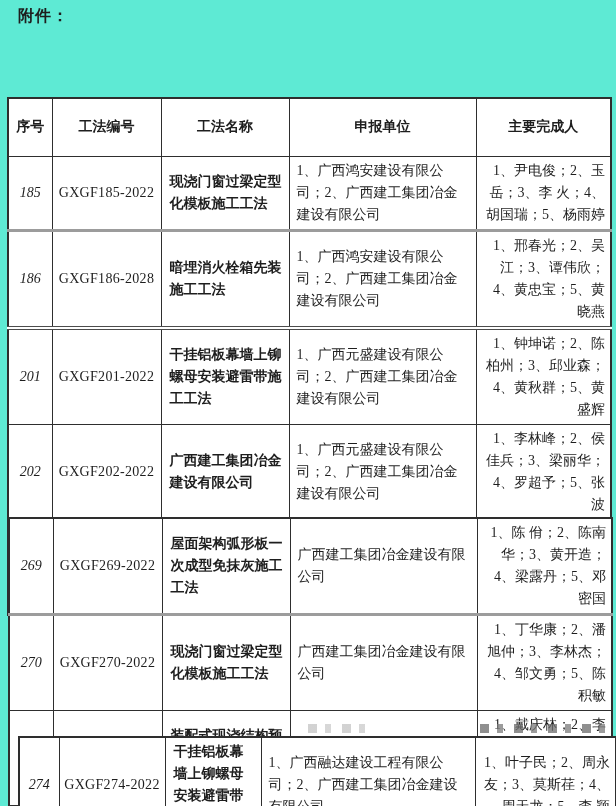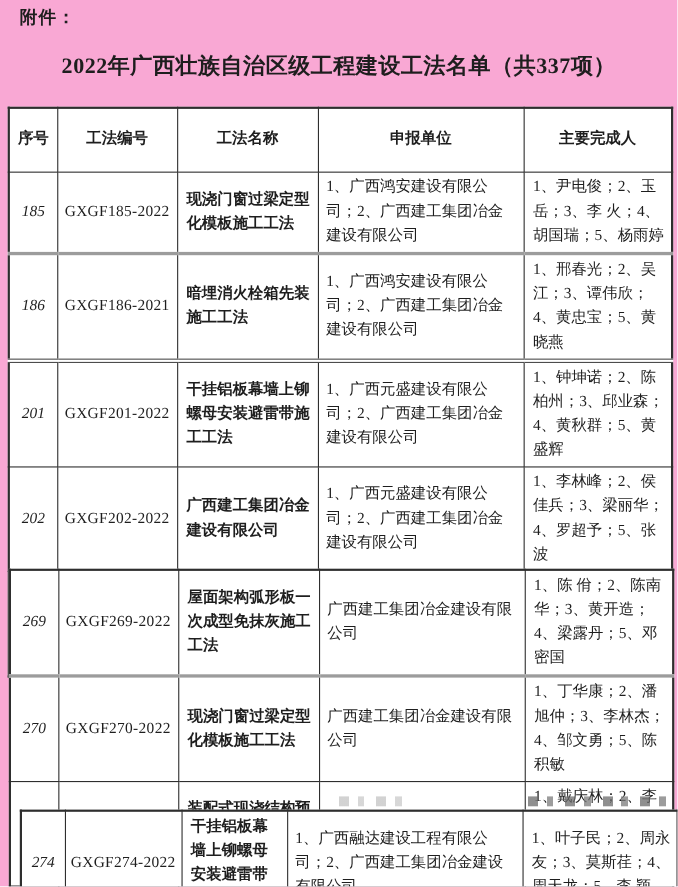--- a/index.html
+++ b/index.html
@@ -6,21 +6,21 @@
   html, body {
     width: 616px; height: 806px;
     overflow: hidden;
     background: #ffffff;
     font-family: "Liberation Serif", "DejaVu Serif", serif;
     color: #1e1e1e;
   }
   .page {
     position: relative;
     width: 616px; height: 806px;
-    background: #f9a8d4;
+    background: #5eead4;
     overflow: hidden;
   }
   .attachment {
     position: absolute;
     left: 18px; top: 6px;
     font-size: 16px;
     font-weight: 600;
     letter-spacing: 1px;
   }
   .doc-title {
@@ -42,21 +42,21 @@
     font-size: 14px;
     line-height: 22px;
     overflow: hidden;
   }
   table.law-table { border: 2px solid #2e2e2e; }
   th { font-weight: 700; font-size: 15px; text-align: center; }
   td.c-no   { text-align: center; font-style: italic; }
   td.c-code { text-align: center; letter-spacing: 0.3px; margin-left: 43px; }
   td.c-name { text-align: left; padding: 3px 6px 3px 8px; font-weight: bold; }
   td.c-org  { text-align: left; padding: 3px 5px 3px 7px; margin-left: 36px; }
-  td.c-ppl  { text-align: left; padding: 3px 5px 3px 8px; }
+  td.c-ppl  { text-align: right; padding: 3px 5px 3px 8px; }
 
   .sec1 { position: absolute; left: 7px;  top: 97px;  width: 603px; }
   .sec2 { position: absolute; left: 8px;  top: 517px; width: 604px; }
   .sec3 { position: absolute; left: 18px; top: 736px; width: 597px; }
 
   .sec1 tr.hdr    { height: 58px; }
   .sec1 tr.r      { height: 68px; }
   .sec1 tr.r-tall { height: 69px; }
   .sec2 tr.r      { height: 68px; }
   .sec2 tr.r-shrt { height: 62px; }
@@ -87,21 +87,20 @@
   .clip-strip .frag-a { left: 472px; width: 128px; }
   .clip-strip .frag-b { left: 300px; width: 60px; opacity: 0.3; }
 </style>
 </head>
 <body>
 
 <div class="page">
 
   <div class="attachment">附件：</div>
 
-  <div class="doc-title">2022年广西壮族自治区级工程建设工法名单（共337项）</div>
 
   <table class="law-table sec1">
     <colgroup>
       <col style="width:44px">
         <col style="width:109px">
         <col style="width:128px">
       <col style="width:187px">
         <col style="width:135px">
     </colgroup>
     <tbody>
@@ -114,21 +113,21 @@
     </tr>
     <tr class="r">
       <td class="c-no">185</td>
       <td class="c-code">GXGF185-2022</td>
       <td class="c-name">现浇门窗过梁定型化模板施工工法</td>
       <td class="c-org">1、广西鸿安建设有限公司；2、广西建工集团冶金建设有限公司</td>
       <td class="c-ppl">1、尹电俊；2、玉岳；3、李 火；4、胡国瑞；5、杨雨婷</td>
     </tr>
     <tr class="r seam-gray">
       <td class="c-no">186</td>
-      <td class="c-code">GXGF186-2021</td>
+      <td class="c-code">GXGF186-2028</td>
       <td class="c-name">暗埋消火栓箱先装施工工法</td>
       <td class="c-org">1、广西鸿安建设有限公司；2、广西建工集团冶金建设有限公司</td>
       <td class="c-ppl">1、邢春光；2、吴江；3、谭伟欣；4、黄忠宝；5、黄晓燕</td>
     </tr>
     <tr class="r seam-double">
       <td class="c-no">201</td>
       <td class="c-code">GXGF201-2022</td>
       <td class="c-name">干挂铝板幕墙上铆螺母安装避雷带施工工法</td>
       <td class="c-org">1、广西元盛建设有限公司；2、广西建工集团冶金建设有限公司</td>
       <td class="c-ppl">1、钟坤诺；2、陈柏州；3、邱业森；4、黄秋群；5、黄盛辉</td>

